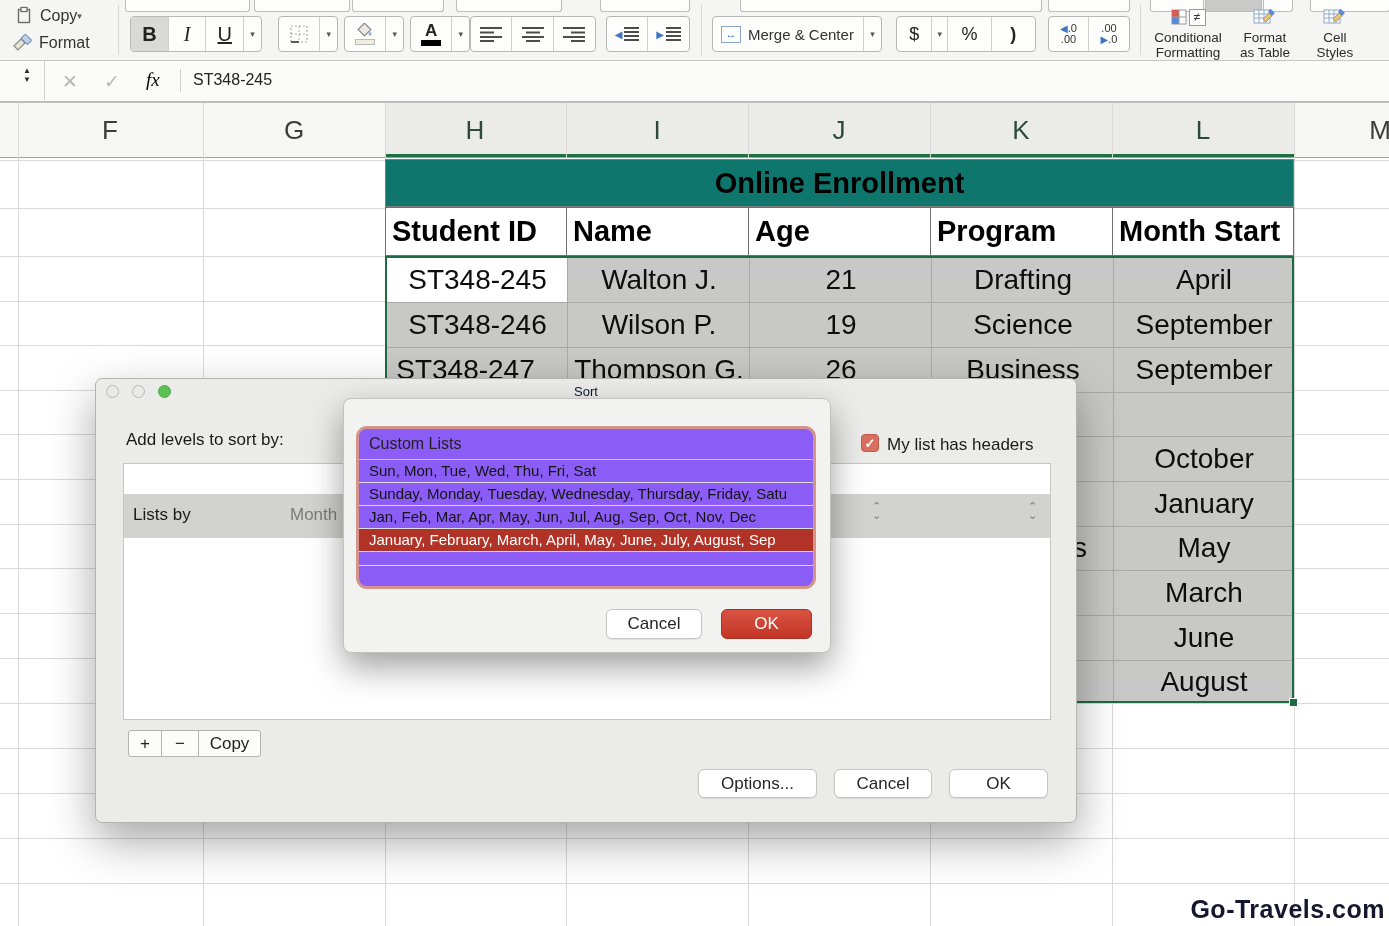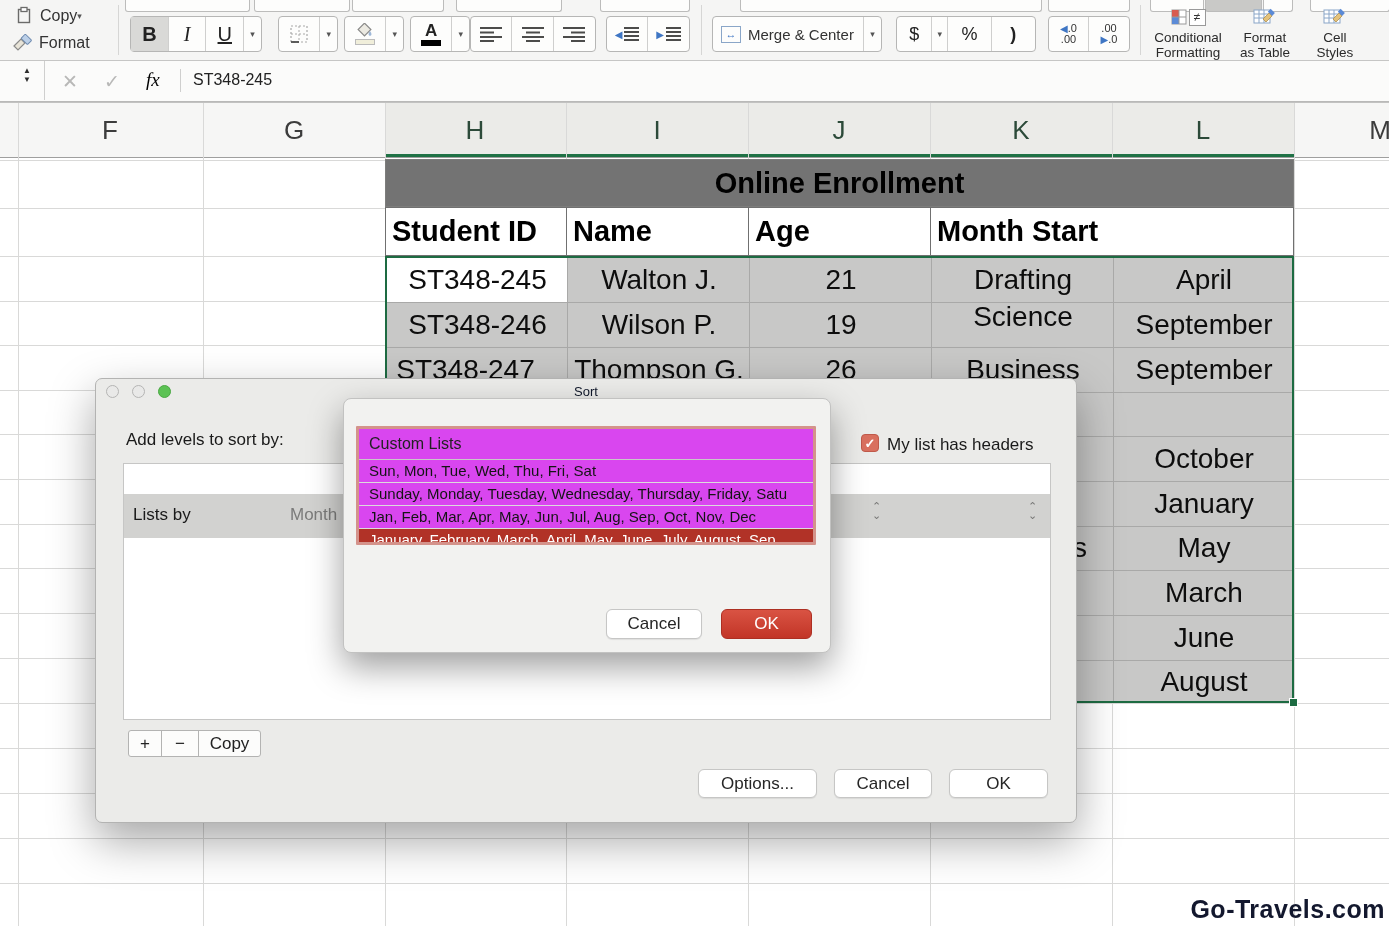--- a/index.html
+++ b/index.html
@@ -24,21 +24,21 @@
   
   #fbar{position:absolute;left:0;top:61px;width:1389px;height:40px;background:#fbfbfa;border-bottom:1px solid #b9b9b8;}
   .fgray{color:#b8b8b7;font-size:19px;}
   
   #colhead{position:absolute;left:0;top:102px;width:1389px;height:56px;background:#f6f6f5;border-top:1px solid #c2c2c1;border-bottom:1px solid #9f9f9e;box-sizing:border-box;}
   .collet{position:absolute;top:115px;font-size:26px;color:#3c3c3c;width:44px;text-align:center;}
   .collet.sel{color:#2c4a39;}
   .vline{position:absolute;top:103px;bottom:0;width:1px;background:#d9d9d8;}
   .hline{position:absolute;left:0;right:0;height:1px;background:#d9d9d8;}
   
-  #ttitle{position:absolute;left:385px;top:159px;width:909px;height:48px;background:#737373;border:1px solid #7d7d7c;box-sizing:border-box;
+  #ttitle{position:absolute;left:385px;top:159px;width:909px;height:48px;background:#0f766e;border:1px solid #7d7d7c;box-sizing:border-box;
           display:flex;align-items:center;justify-content:center;font-size:29px;font-weight:bold;color:#000;}
   #thead{position:absolute;left:385px;top:207px;width:909px;height:49px;background:#fff;border:1px solid #707070;box-sizing:border-box;display:flex;}
   #thead .hc{border-right:1px solid #707070;box-sizing:border-box;font-size:29px;font-weight:bold;color:#000;display:flex;align-items:center;padding-left:6px;}
   #thead .hc:last-child{border-right:none;}
   #tdata{position:absolute;left:385px;top:256px;width:909px;height:447px;background:#c8c8c7;border:2px solid #1d6b42;box-sizing:border-box;}
   .ivline{position:absolute;top:0;bottom:0;width:1px;background:#a9a9a8;}
   .ihline{position:absolute;left:0;right:0;height:1px;background:#a9a9a8;}
   .cell{position:absolute;font-size:28px;color:#0d0d0d;text-align:center;display:flex;align-items:center;justify-content:center;}
   #activecell{position:absolute;left:0;top:0;width:180px;height:44px;background:#fff;}
   #fillhandle{position:absolute;left:1289px;top:698px;width:9px;height:9px;background:#1d6b42;border:1px solid #fff;box-sizing:border-box;}
@@ -57,21 +57,21 @@
   .stepper{position:absolute;display:flex;flex-direction:column;align-items:center;font-size:11px;line-height:9px;color:#767675;}
   .vsep{position:absolute;top:0;bottom:0;width:1px;background:#dadad9;}
   #pmcopy{position:absolute;left:32px;top:351px;height:27px;display:flex;background:#fcfcfb;border:1px solid #b3b3b2;border-radius:3px;box-sizing:border-box;font-size:17px;color:#222;}
   #pmcopy .seg{display:flex;align-items:center;justify-content:center;border-right:1px solid #b3b3b2;box-sizing:border-box;}
   #pmcopy .seg:last-child{border-right:none;}
   .macbtn{position:absolute;height:29px;background:#fff;border:1px solid #c6c6c5;border-radius:6px;box-sizing:border-box;
           display:flex;align-items:center;justify-content:center;font-size:17px;color:#262626;box-shadow:0 1px 1px rgba(0,0,0,0.08);}
   
   #clpanel{position:absolute;left:343px;top:398px;width:488px;height:255px;background:#f2f2f0;border:1px solid #c2c2c1;border-radius:8px;
            box-shadow:0 14px 34px rgba(0,0,0,0.38);box-sizing:border-box;z-index:20;}
-  #clbox{position:absolute;left:12px;top:27px;width:460px;height:119px;background:#d946ef;border:3px solid #d4938b;border-radius:1px;box-sizing:border-box;overflow:hidden;}
+  #clbox{position:absolute;left:12px;top:27px;width:460px;height:163px;background:#8b5cf6;border:3px solid #d4938b;border-radius:11px;box-sizing:border-box;overflow:hidden;}
   #clhead{height:30px;line-height:30px;padding-left:10px;font-size:16px;color:#222;border-bottom:1px solid #c9c9c8;}
   .cl-item{height:22px;line-height:22px;padding-left:10px;font-size:15px;color:#141414;border-bottom:1px solid #dcdcdb;white-space:nowrap;overflow:hidden;}
   .cl-item.sel{background:#b13227;color:#fff;}
   .cl-empty{height:13px;border-bottom:1px solid #dcdcdb;}
   #cl-ok{position:absolute;left:377px;top:210px;width:91px;height:30px;background:linear-gradient(#d95343,#c23527);border:1px solid #ad2f22;border-radius:6px;
          box-sizing:border-box;display:flex;align-items:center;justify-content:center;font-size:17px;color:#fff;}
   
   #watermark{position:absolute;right:4px;bottom:2px;font-size:25px;font-weight:bold;color:#13182e;z-index:30;letter-spacing:0.5px;}
   svg{display:block;}
 </style>
@@ -357,20 +357,21 @@
   <span class="collet sel" style="left:999px;">K</span>
   <span class="collet sel" style="left:1181px;">L</span>
   <span class="collet" style="left:1358px;">M</span>
 
   <div id="ttitle">Online Enrollment</div>
 
   <div id="thead">
     <div class="hc" style="width:181px;">Student ID</div>
     <div class="hc" style="width:182px;">Name</div>
     <div class="hc" style="width:182px;">Age</div>
+    <div class="hc" style="width:182px;">Program</div>
     <div class="hc" style="width:180px;">Month Start</div>
   </div>
 
   <div id="tdata">
     <div id="activecell"></div>
 
     <div class="ivline" style="left:180px;"></div>
     <div class="ivline" style="left:362px;"></div>
     <div class="ivline" style="left:544px;"></div>
     <div class="ivline" style="left:726px;"></div>
@@ -386,21 +387,21 @@
 
     <div class="cell" style="left:0;top:0;width:181px;height:44px;">ST348-245</div>
     <div class="cell" style="left:181px;top:0;width:182px;height:44px;">Walton J.</div>
     <div class="cell" style="left:363px;top:0;width:182px;height:44px;">21</div>
     <div class="cell" style="left:545px;top:0;width:182px;height:44px;">Drafting</div>
     <div class="cell" style="left:727px;top:0;width:180px;height:44px;">April</div>
 
     <div class="cell" style="left:0;top:44px;width:181px;height:45px;">ST348-246</div>
     <div class="cell" style="left:181px;top:44px;width:182px;height:45px;">Wilson P.</div>
     <div class="cell" style="left:363px;top:44px;width:182px;height:45px;">19</div>
-    <div class="cell" style="left:545px;top:36px;width:182px;height:45px;">Science</div>
+    <div class="cell" style="left:545px;top:44px;width:182px;height:45px;">Science</div>
     <div class="cell" style="left:727px;top:44px;width:180px;height:45px;">September</div>
 
     <div class="cell" style="left:0;top:89px;width:157px;height:45px;">ST348-247</div>
     <div class="cell" style="left:181px;top:89px;width:182px;height:45px;">Thompson G.</div>
     <div class="cell" style="left:363px;top:89px;width:182px;height:45px;">26</div>
     <div class="cell" style="left:545px;top:89px;width:182px;height:45px;">Business</div>
     <div class="cell" style="left:727px;top:89px;width:180px;height:45px;">September</div>
 
     <div class="cell" style="left:727px;top:178px;width:180px;height:45px;">October</div>
     <div class="cell" style="left:727px;top:223px;width:180px;height:45px;">January</div>

